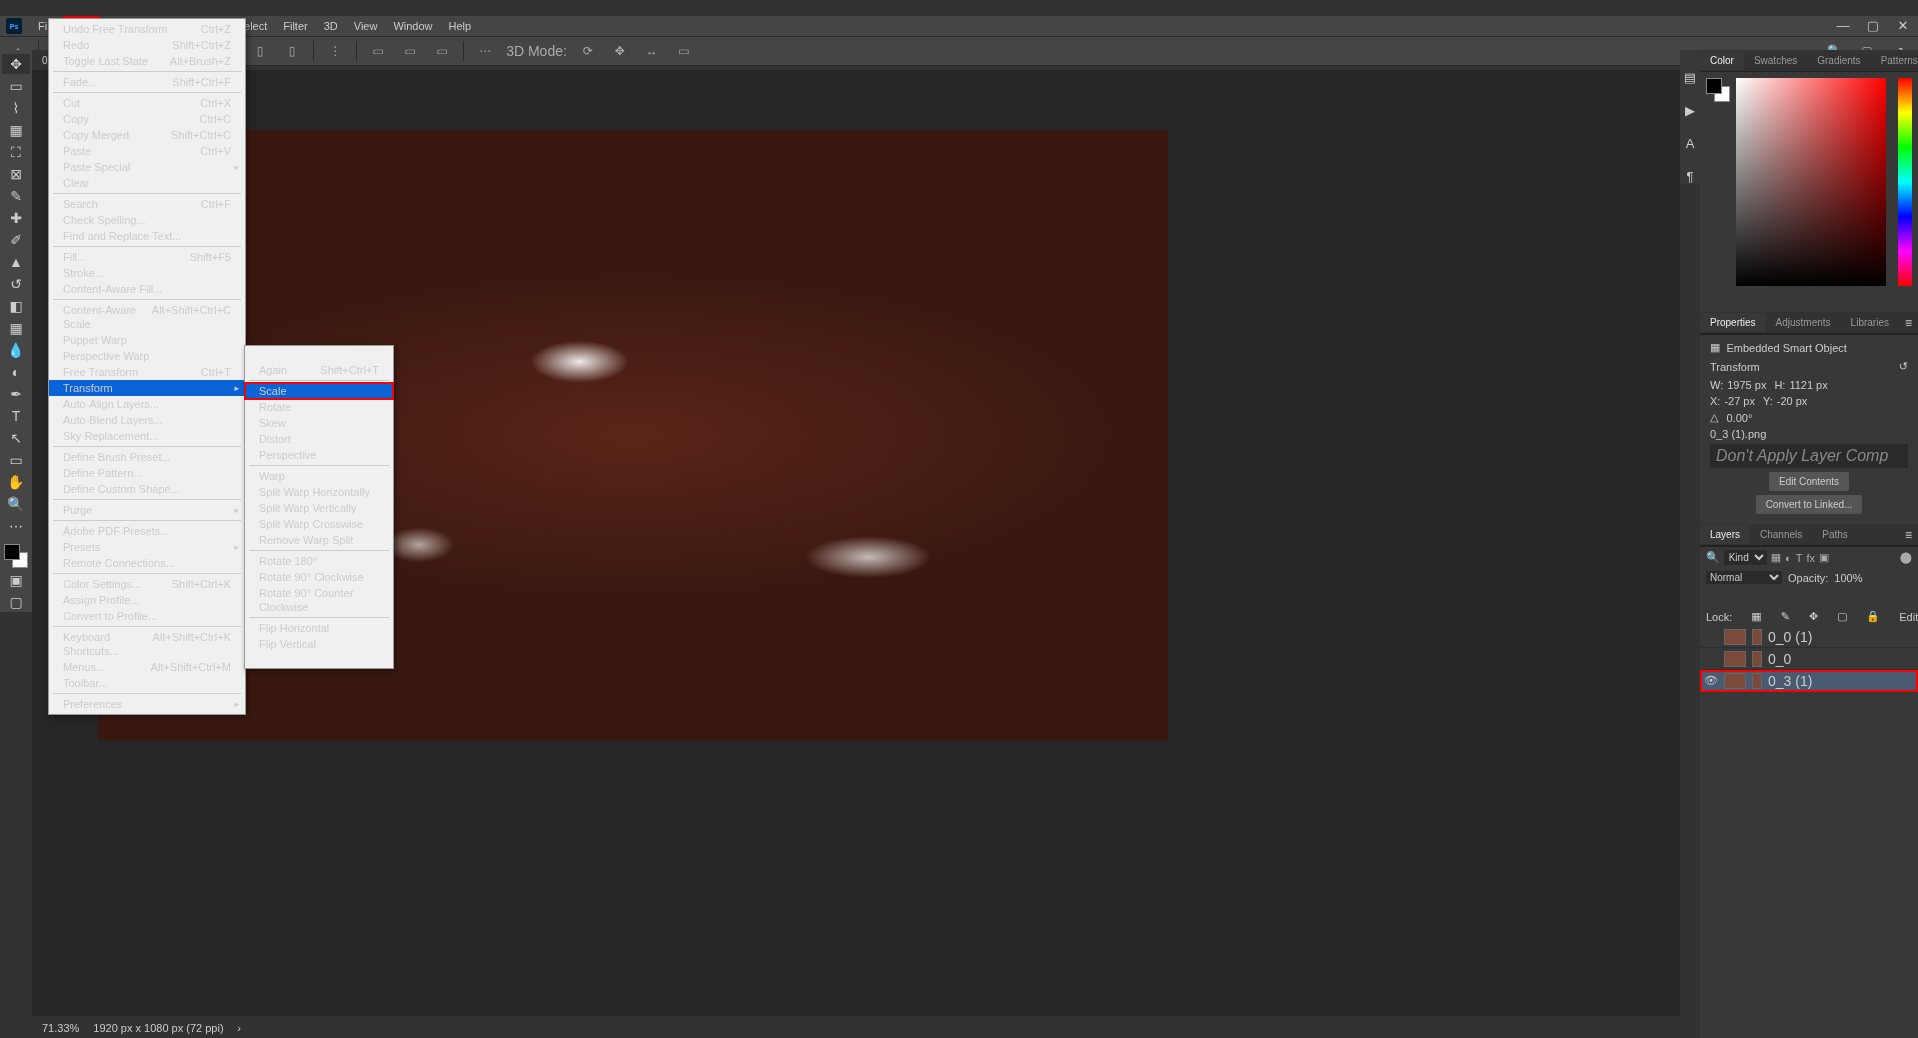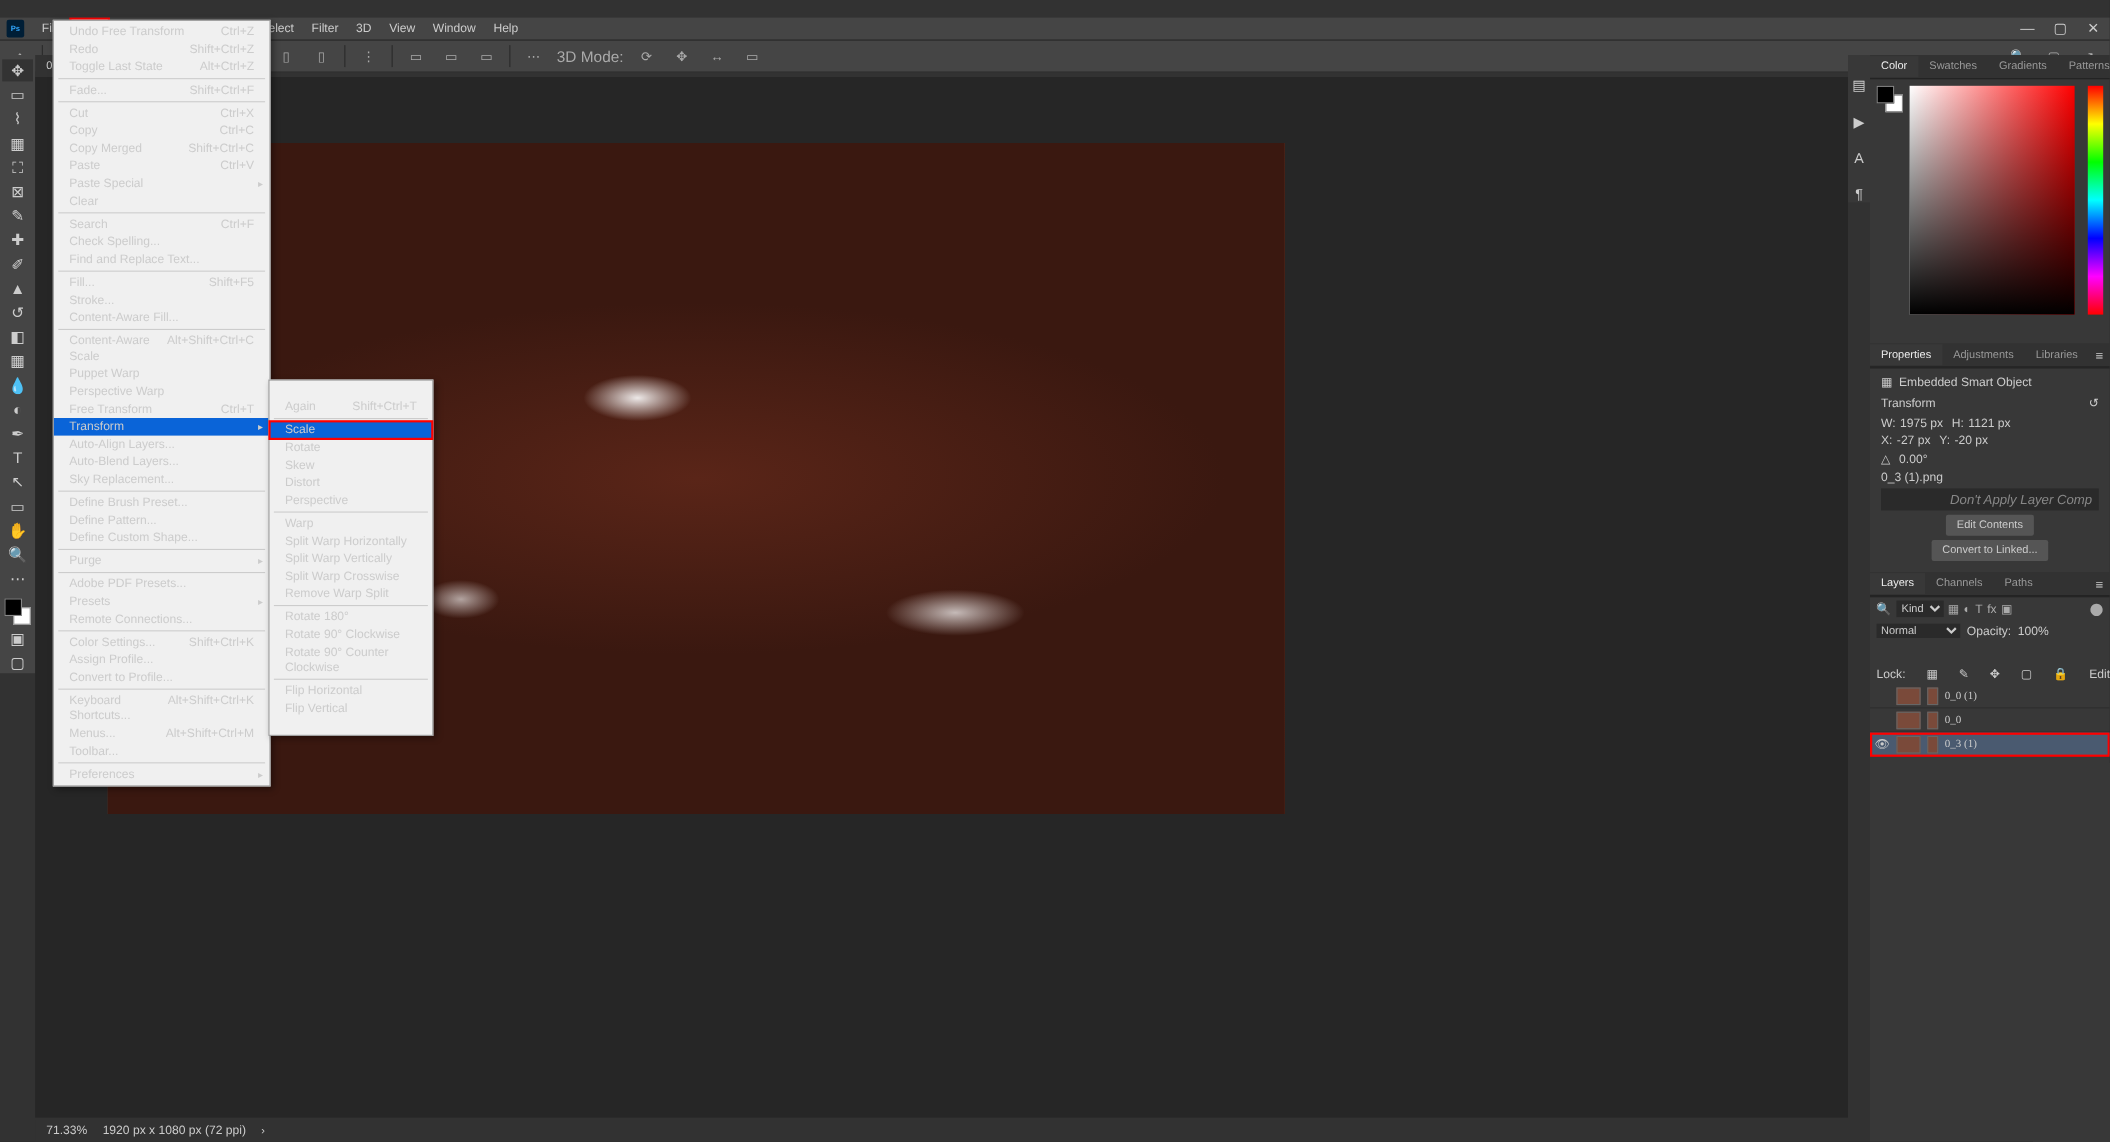--- a/index.html
+++ b/index.html
@@ -83,36 +83,36 @@
   background: linear-gradient(to top, #000, transparent), linear-gradient(to right, #fff, #f00); }
 .hue-strip { position: absolute; right: 6px; top: 6px; width: 14px; height: 208px;
   background: linear-gradient(to bottom, #f00, #ff0, #0f0, #0ff, #00f, #f0f, #f00); }
 
 
 .properties-panel { flex: 0 0 auto; padding: 6px 10px; border-top: 1px solid #222; }
 .properties-panel .row { display: flex; align-items: center; gap: 8px; margin: 4px 0; font-size: 10px; color: #ccc; }
 .properties-panel .heading { display: flex; align-items: center; gap: 6px; margin-bottom: 6px; }
 .properties-panel .section-title { font-size: 10px; color: #eee; margin: 6px 0; display: flex; justify-content: space-between; align-items: center; }
 .properties-panel .field { display: flex; gap: 4px; align-items: center; }
-.properties-panel .layercomp { background: #2a2a2a; padding: 3px 6px; color: #888; font-size: 12px; font-style: italic; margin: 3px 0; text-align: right; }
+.properties-panel .layercomp { background: #2a2a2a; padding: 3px 6px; color: #888; font-size: 16px; font-style: italic; margin: 3px 0; }
 .properties-panel .btn { background: #555; padding: 4px 10px; font-size: 10px; text-align: center; cursor: pointer; border-radius: 2px; margin: 4px auto; display: block; width: fit-content; }
 
 
 .layers-panel { flex: 1; border-top: 1px solid #222; display: flex; flex-direction: column; }
 .layers-toolbar { display: flex; align-items: center; padding: 3px 6px; gap: 4px; font-size: 10px; }
 .layers-toolbar select { background: #2a2a2a; border: none; color: #ccc; font-size: 10px; padding: 1px; }
 .layers-toolbar .ic { font-size: 11px; color: #aaa; cursor: pointer; }
 .layers-blend { display: flex; align-items: center; padding: 3px 6px; gap: 6px; font-size: 10px; }
 .layers-blend select { background: #2a2a2a; border: none; color: #ccc; font-size: 10px; width: 76px; }
 .layers-lock { display: flex; align-items: center; padding: 3px 6px; gap: 19px; font-size: 10px; margin-top: 20px; }
 .layer-list { flex: 1; overflow: auto; }
 .layer-row { display: flex; align-items: center; height: 22px; padding: 0 4px; gap: 6px; border-bottom: 1px solid #2e2e2e; }
 .layer-row .eye { width: 14px; font-size: 11px; text-align: center; }
 .layer-row .thumb { width: 22px; height: 16px; background: #7a4a3a; border: 1px solid #666; }
-.layer-row .name { font-size: 10px; font-family: Liberation Serif, serif; }
+.layer-row .name { font-size: 14px; }
 .layer-row.selected { background: #4a5a70; }
 .layer-row.highlighted { outline: 2px solid red; outline-offset: -2px; }
 
 
 .statusbar { position: absolute; left: 32px; bottom: 0; right: 238px; height: 20px; background: #323232; display: flex; align-items: center; padding: 0 10px; gap: 14px; font-size: 10px; color: #aaa; }
 .statusbar .arrow { font-size: 10px; }
 </style>
 </head>
 <body>
 
@@ -208,21 +208,21 @@
     <div class="item">
       <span>Undo Free Transform</span>
       <span>Ctrl+Z</span>
     </div>
     <div class="item disabled">
       <span>Redo</span>
       <span>Shift+Ctrl+Z</span>
     </div>
     <div class="item">
       <span>Toggle Last State</span>
-      <span>Alt+Ctrl+Z</span>
+      <span>Alt+Brush+Z</span>
     </div>
     <div class="divider"></div>
     <div class="item disabled">
       <span>Fade...</span>
       <span>Shift+Ctrl+F</span>
     </div>
     <div class="divider"></div>
     <div class="item disabled">
       <span>Cut</span>
       <span>Ctrl+X</span>

